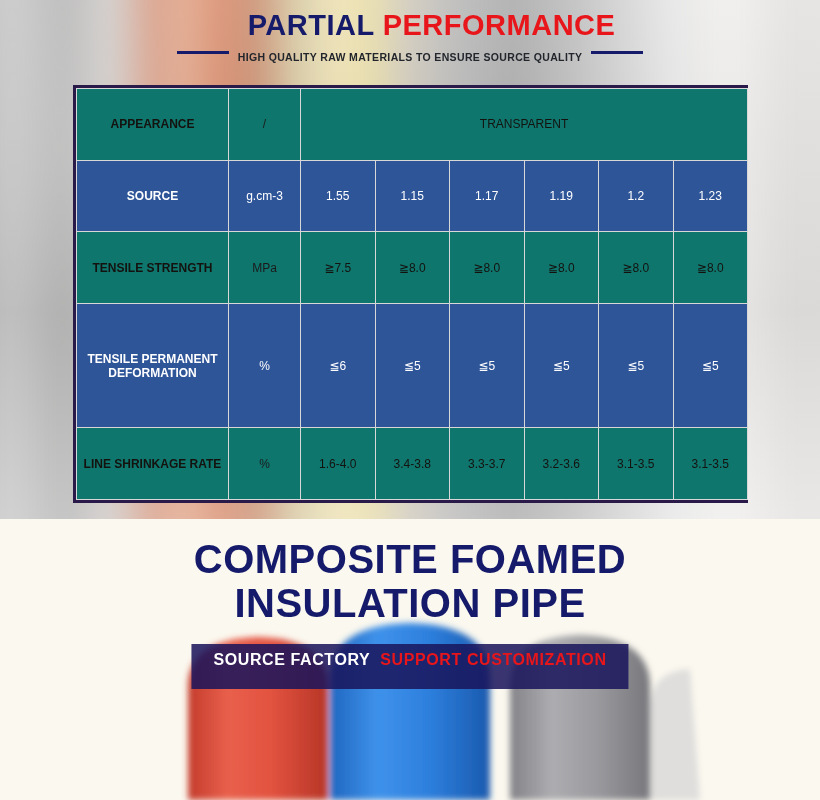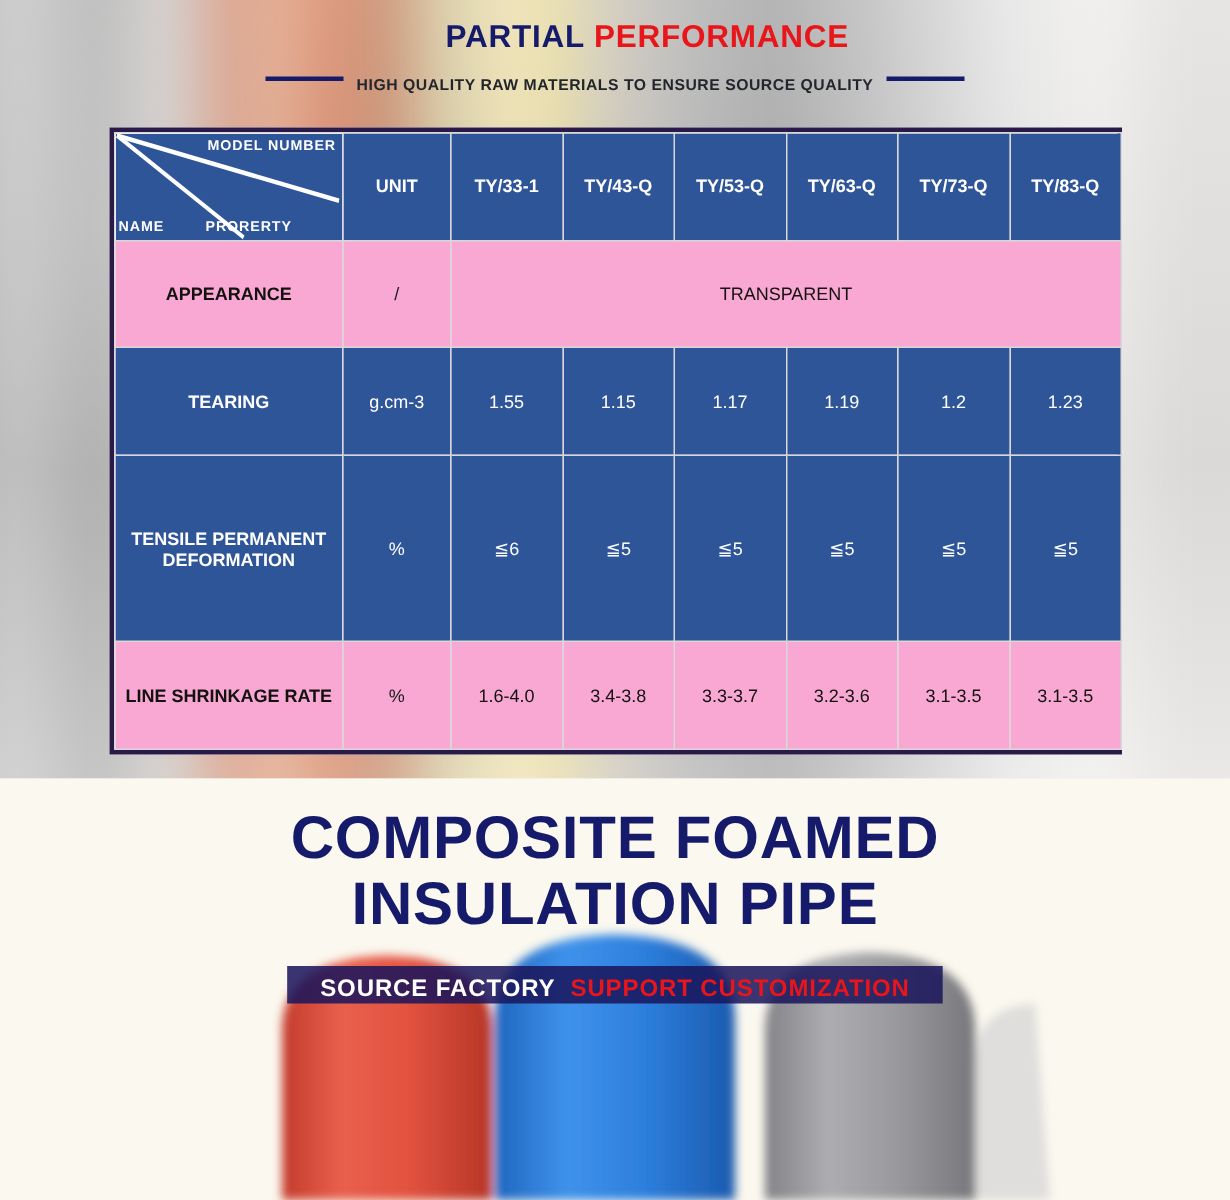--- a/index.html
+++ b/index.html
@@ -66,21 +66,21 @@
   
   #header-block {
     position: absolute;
     left: 0; top: 8px;
     width: 820px;
     text-align: center;
     z-index: 5;
   }
 
   #main-title {
-    font-size: 21px;
+    font-size: 29px;
     font-weight: bold;
     letter-spacing: 0.5px;
     line-height: 34px;
     white-space: nowrap;
     padding-left: 43px;
   }
   #title-part-1 { color: #151a6b; }
   #title-part-2 { color: #e8161a; }
 
   #subtitle-row {
@@ -137,21 +137,21 @@
 
   
   tr.row-blue td {
     background: #2f5599;
     color: #ffffff;
     font-weight: bold;
     border: 1px solid #e8e8e8;
   }
   
   tr.row-white td {
-    background: #f9a8d4;
+    background: #0f766e;
     color: #14120f;
     font-weight: bold;
     border: 1px solid #d6d6d6;
   }
   tr.row-white td.unit-cell,
   tr.row-white td.data-cell { font-weight: bold; }
 
   tr.row-blue td.name-cell,
   tr.row-white td.name-cell { font-size: 12.5px; }
 
@@ -233,21 +233,21 @@
   }
   #bottom-heading .ln { display: block; white-space: nowrap; }
 
   #badge {
     position: absolute;
     left: 50%;
     transform: translateX(-50%);
     top: 125px;
     z-index: 7;
     background: rgba(26, 21, 92, 0.86);
-    padding: 7px 22px 0 22px;
+    padding: 7px 22px 20px 22px;
     white-space: nowrap;
     font-size: 16px;
     font-weight: bold;
     letter-spacing: 0.6px;
   }
   #badge-src { color: #ffffff; }
   #badge-cust { color: #e8161a; margin-left: 10px; }
 </style>
 </head>
 <body>
@@ -273,56 +273,48 @@
         <col class="c-unit">
         <col class="c-data">
           <col class="c-data">
           <col class="c-data">
         <col class="c-data">
           <col class="c-data">
           <col class="c-data">
       </colgroup>
       <tbody>
 
-        <tr>
-          <td class="corner-cell">
-            <svg class="corner-svg" viewBox="0 0 152 52" preserveAspectRatio="none">
-              <line x1="1" y1="1" x2="150" y2="33" stroke="#ffffff" stroke-width="2.2"></line>
-              <line x1="1" y1="1" x2="86" y2="51" stroke="#ffffff" stroke-width="2.2"></line>
-            </svg>
-            <span class="corner-lbl" id="corner-model">MODEL NUMBER</span>
-            <span class="corner-lbl" id="corner-prop">PRORERTY</span>
-            <span class="corner-lbl" id="corner-name">NAME</span>
-          </td>
-          <td class="head-cell">UNIT</td>
-          <td class="head-cell">TY/33-1</td>
-          <td class="head-cell">TY/43-Q</td>
-          <td class="head-cell">TY/53-Q</td>
-          <td class="head-cell">TY/63-Q</td>
-          <td class="head-cell">TY/73-Q</td>
-          <td class="head-cell">TY/83-Q</td>
-        </tr>
 
         <tr class="row-white">
           <td class="name-cell">APPEARANCE</td>
           <td class="unit-cell">/</td>
           <td class="appearance-span" colspan="6">TRANSPARENT</td>
         </tr>
 
         <tr class="row-blue">
-          <td class="name-cell">TEARING</td>
+          <td class="name-cell">SOURCE</td>
           <td class="unit-cell">g.cm-3</td>
           <td class="data-cell">1.55</td>
           <td class="data-cell">1.15</td>
           <td class="data-cell">1.17</td>
           <td class="data-cell">1.19</td>
           <td class="data-cell">1.2</td>
           <td class="data-cell">1.23</td>
         </tr>
 
+        <tr class="row-white">
+          <td class="name-cell">TENSILE STRENGTH</td>
+          <td class="unit-cell">MPa</td>
+          <td class="data-cell">≧7.5</td>
+          <td class="data-cell">≧8.0</td>
+          <td class="data-cell">≧8.0</td>
+          <td class="data-cell">≧8.0</td>
+          <td class="data-cell">≧8.0</td>
+          <td class="data-cell">≧8.0</td>
+        </tr>
 
 
 
         <tr class="row-blue">
           <td class="name-cell">TENSILE PERMANENT DEFORMATION</td>
           <td class="unit-cell">%</td>
           <td class="data-cell">≦6</td>
           <td class="data-cell">≦5</td>
           <td class="data-cell">≦5</td>
           <td class="data-cell">≦5</td>

